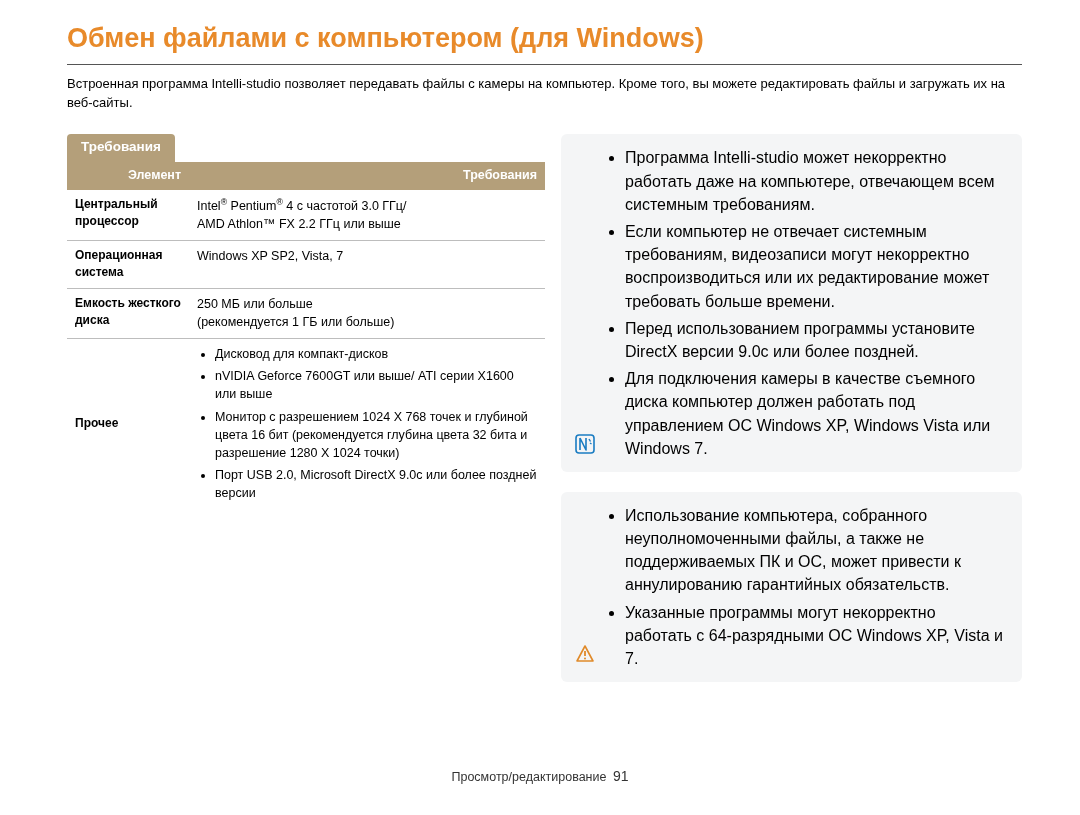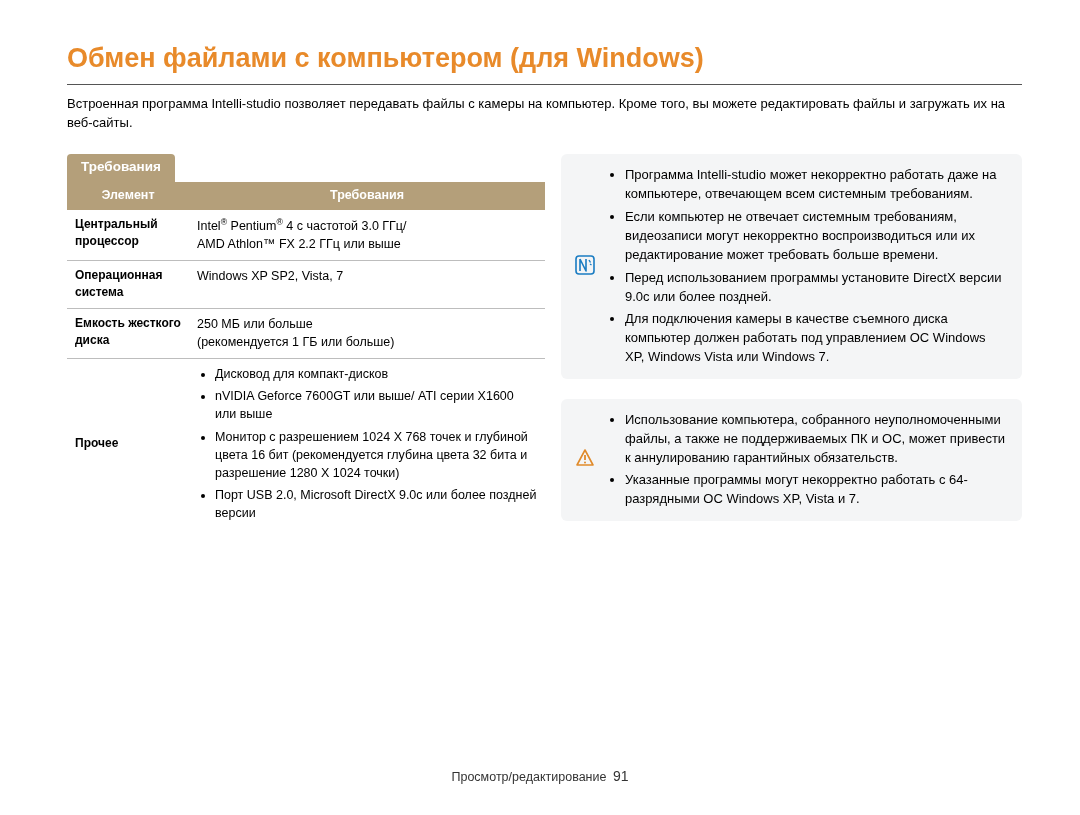--- a/index.html
+++ b/index.html
@@ -8,21 +8,21 @@
     width: 1080px;
     height: 815px;
     background: #ffffff;
     font-family: Arial, Helvetica, sans-serif;
     color: #000;
     font-size: 13px;
     line-height: 1.4;
     position: relative;
   }
   .page {
-    padding: 40px 58px 30px 67px;
+    padding: 20px 58px 30px 67px;
   }
   .title {
     font-size: 27px;
     color: #e88a2a;
     font-weight: bold;
     margin-bottom: 6px;
   }
   .title-underline {
     border-bottom: 1px solid #555;
     margin-bottom: 10px;
@@ -53,21 +53,21 @@
 
   table.req {
     width: 100%;
     border-collapse: collapse;
     font-size: 12.5px;
   }
   table.req thead th {
     background: #b49f7a;
     color: #fff;
     font-weight: bold;
-    text-align: center;
+    text-align: right;
     padding: 5px 8px;
     font-size: 12.5px;
   }
   table.req thead th:first-child { width: 122px; }
   table.req tbody td {
     padding: 6px 8px 7px 8px;
     vertical-align: top;
     border-bottom: 1px solid #bdbdbd;
   }
   table.req tbody tr:last-child td { border-bottom: none; }
@@ -82,24 +82,24 @@
     padding-left: 18px;
   }
   ul.inner li { margin-bottom: 4px; }
   ul.inner li:last-child { margin-bottom: 0; }
 
   .note-box {
     background: #f4f5f6;
     border-radius: 6px;
     padding: 12px 16px 12px 14px;
     display: flex;
-    align-items: center;
+    align-items: flex-end;
     gap: 14px;
     margin-bottom: 20px;
-    font-size: 13px;
+    font-size: 16px;
     line-height: 1.45;
   }
   .note-box ul {
     list-style: disc;
     margin: 0;
     padding-left: 16px;
   }
   .note-box ul li { margin-bottom: 4px; }
   .note-box ul li:last-child { margin-bottom: 0; }
 

